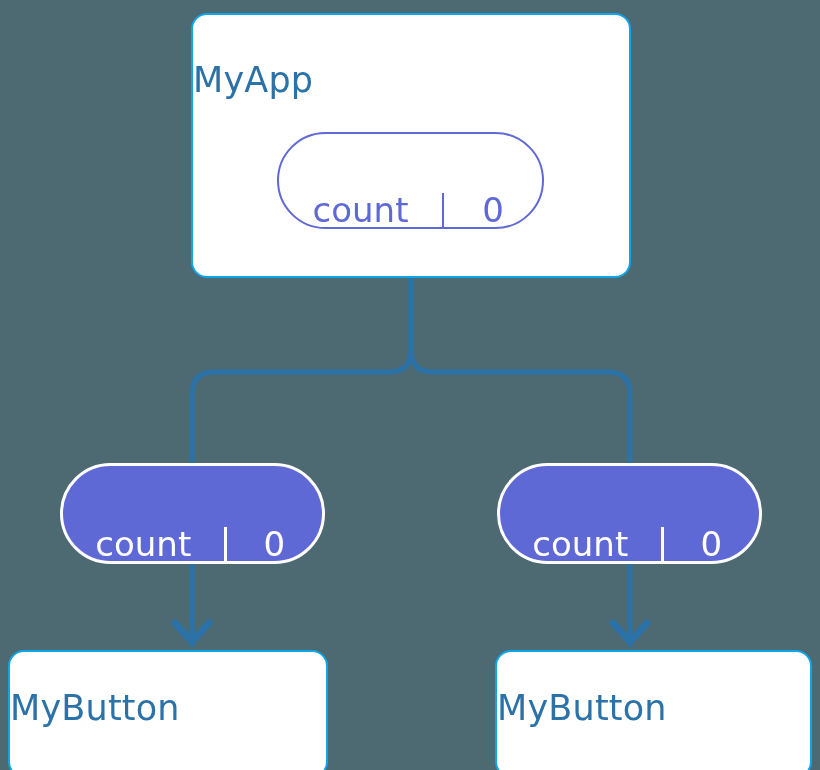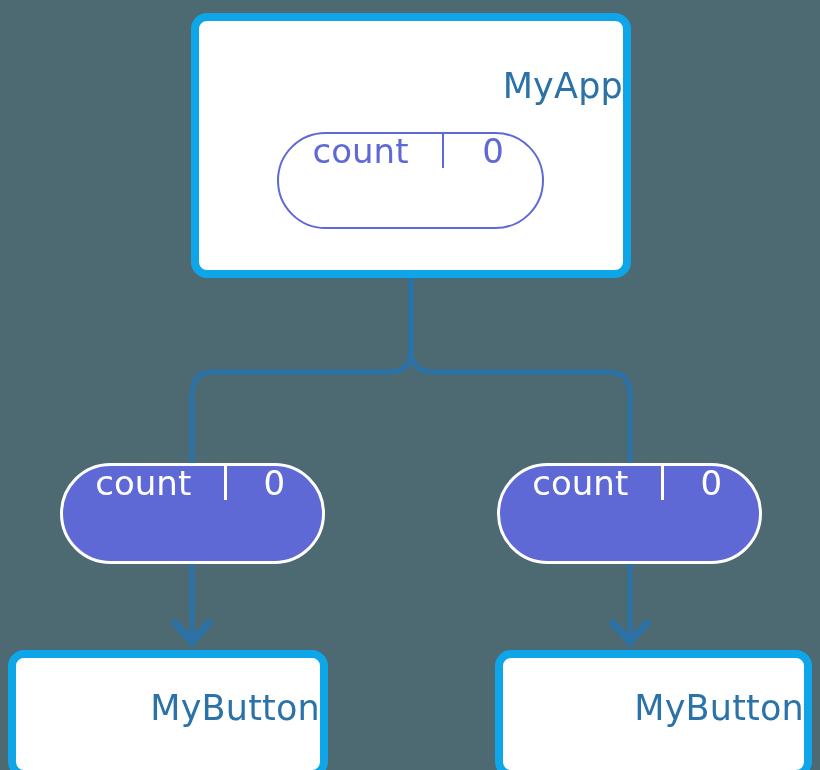--- a/index.html
+++ b/index.html
@@ -29,24 +29,24 @@
     width: 820px;
     height: 770px;
     pointer-events: none;
   }
 
   
   .component-box {
     position: absolute;
     box-sizing: border-box;
     background: #ffffff;
-    border: 8px solid #0ea5e9;
+    border: 2px solid #0ea5e9;
     border-radius: 16px;
     display: flex;
-    align-items: flex-end;
+    align-items: flex-start;
     justify-content: center;
     flex-direction: column;
   }
 
   .component-title {
     color: #2a72a8;
     font-size: 35px;
     letter-spacing: 0.2px;
     line-height: 1;
     white-space: nowrap;
@@ -84,21 +84,21 @@
     font-size: 35px;
     position: relative;
     top: -6px;
   }
 
   
   .state-pill {
     position: absolute;
     box-sizing: border-box;
     display: flex;
-    align-items: flex-start;
+    align-items: flex-end;
     border-radius: 999px;
     overflow: hidden;
   }
   .pill-key, .pill-value {
     display: flex;
     align-items: center;
     justify-content: center;
     font-size: 34px;
     line-height: 1;
     white-space: nowrap;

